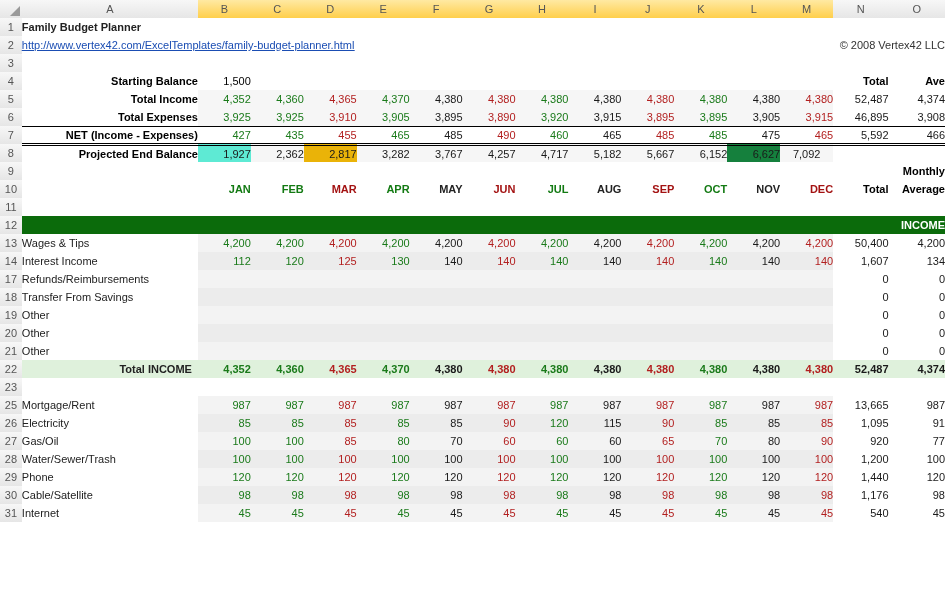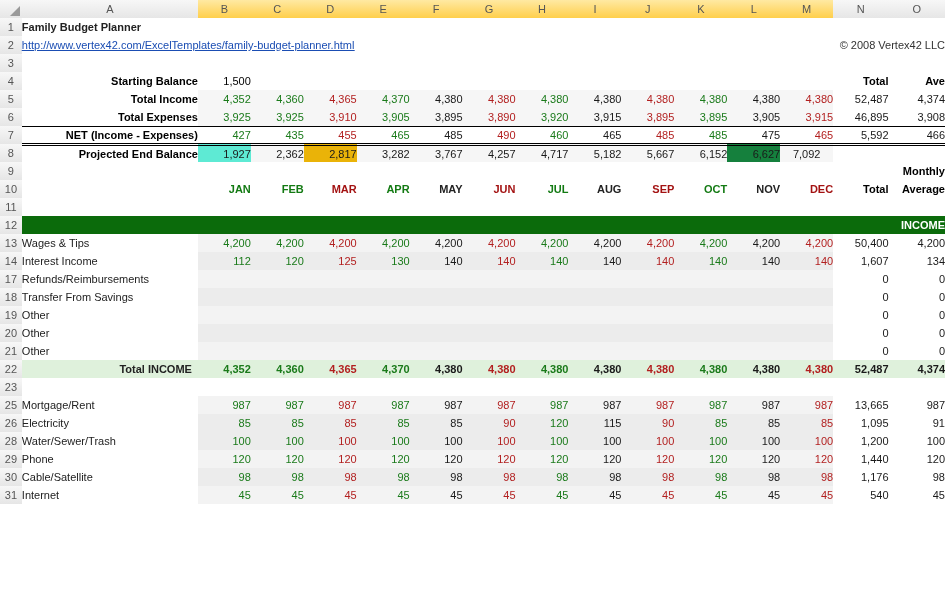--- a/index.html
+++ b/index.html
@@ -452,20 +452,38 @@
         <td class="data-cell zebra green">120</td>
         <td class="data-cell zebra black">115</td>
         <td class="data-cell zebra red">90</td>
         <td class="data-cell zebra green">85</td>
         <td class="data-cell zebra black">85</td>
         <td class="data-cell zebra red">85</td>
         <td class="num black">1,095</td>
         <td class="num black">91</td>
       </tr>
       <tr>
+        <th class="row-hdr">27</th>
+        <td class="item-label">Gas/Oil</td>
+        <td class="data-cell  green">100</td>
+        <td class="data-cell  green">100</td>
+        <td class="data-cell  red">85</td>
+        <td class="data-cell  green">80</td>
+        <td class="data-cell  black">70</td>
+        <td class="data-cell  red">60</td>
+        <td class="data-cell  green">60</td>
+        <td class="data-cell  black">60</td>
+        <td class="data-cell  red">65</td>
+        <td class="data-cell  green">70</td>
+        <td class="data-cell  black">80</td>
+        <td class="data-cell  red">90</td>
+        <td class="num black">920</td>
+        <td class="num black">77</td>
+      </tr>
+      <tr>
         <th class="row-hdr">28</th>
         <td class="item-label">Water/Sewer/Trash</td>
         <td class="data-cell zebra green">100</td>
         <td class="data-cell zebra green">100</td>
         <td class="data-cell zebra red">100</td>
         <td class="data-cell zebra green">100</td>
         <td class="data-cell zebra black">100</td>
         <td class="data-cell zebra red">100</td>
         <td class="data-cell zebra green">100</td>
         <td class="data-cell zebra black">100</td>

